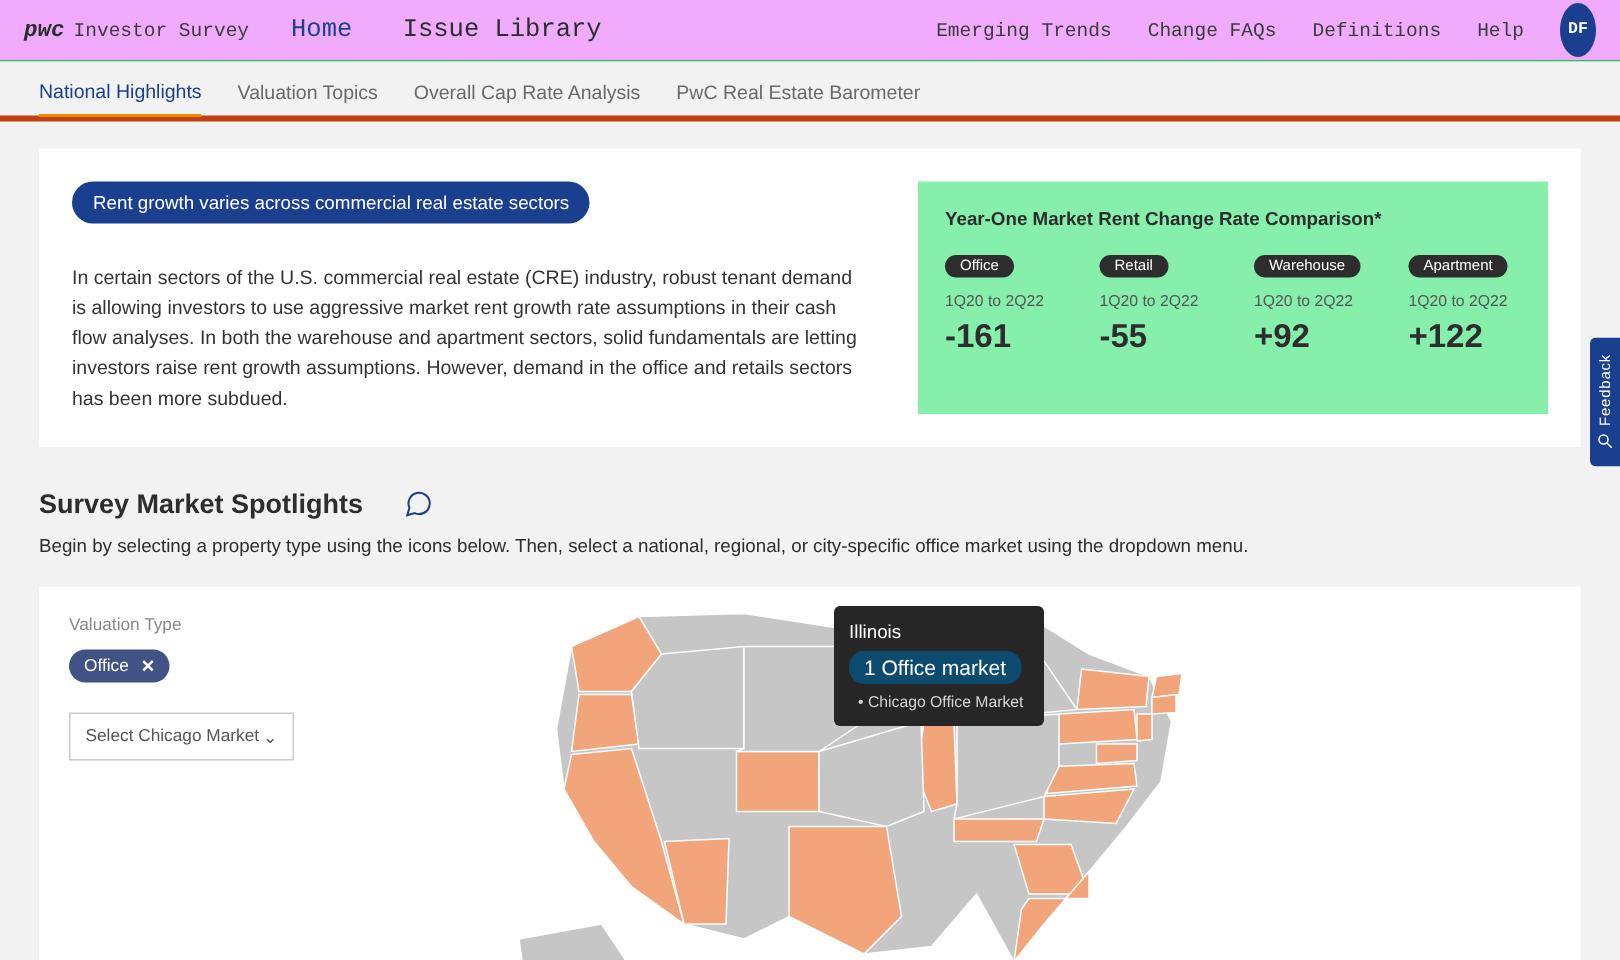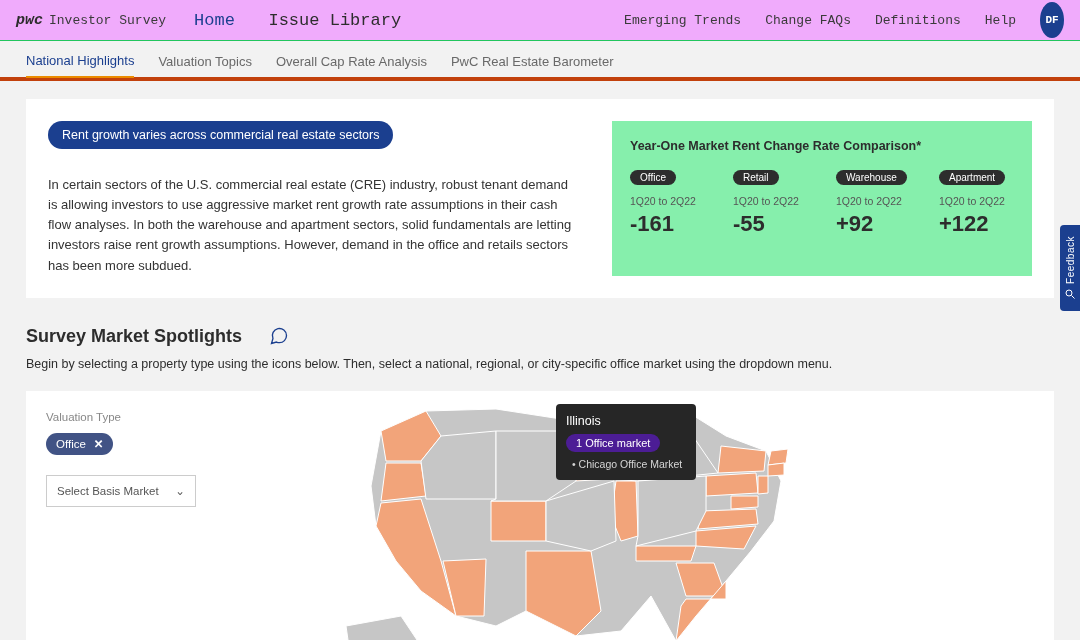--- a/index.html
+++ b/index.html
@@ -32,21 +32,21 @@
   .spot-title{font-size:18px;font-weight:700;display:flex;align-items:center;gap:27px;}
   .spot-sub{font-size:12.5px;color:#2d2d2d;margin-top:8px;line-height:1.5;}
   .spot-card{background:#fff;margin-top:18px;padding:20px;position:relative;height:290px;}
   .prop-label{font-size:11.5px;color:#888;margin-bottom:10px;}
   .pill-blue{display:inline-flex;align-items:center;gap:8px;background:#415385;color:#fff;font-size:11.5px;padding:4px 10px;border-radius:12px;}
   .pill-blue .x{font-weight:700;cursor:pointer;}
   .dropdown{margin-top:20px;width:150px;height:32px;border:1px solid #ccc;display:flex;align-items:center;justify-content:space-between;padding:0 10px;font-size:11.5px;color:#555;cursor:pointer;background:#fff;}
   .map{position:absolute;left:300px;top:0;width:480px;}
   .tooltip{position:absolute;left:530px;top:1px;width:140px;background:#262626;color:#ddd;border-radius:4px;padding:10px;font-size:11.5px;z-index:5;margin-top:12px;}
   .tooltip-title{color:#fff;font-size:12.5px;margin-bottom:6px;}
-  .tooltip-pill{display:inline-block;background:#4c1d95;color:#fff;font-size:11px;padding:3px 10px;border-radius:10px;margin-bottom:6px;}
+  .tooltip-pill{display:inline-block;background:#0c4a6e;color:#fff;font-size:14px;padding:3px 10px;border-radius:10px;margin-bottom:6px;}
   .tooltip-row{font-size:10.5px;color:#d5d5d5;padding-left:6px;}
   .tooltip-row::before{content:"• ";}
   .feedback{position:fixed;right:0;top:225px;width:20px;height:86px;background:#1b3f8f;color:#fff;display:flex;flex-direction:column;align-items:center;justify-content:center;border-radius:4px 0 0 4px;font-size:10px;gap:4px;cursor:pointer;}
   .feedback span{writing-mode:vertical-rl;transform:rotate(180deg);letter-spacing:0.5px;}
   svg .state{fill:#c6c6c6;stroke:#fff;stroke-width:1;}
   svg .hot{fill:#f2a47a;}
 </style>
 </head>
 <body>
 
@@ -117,21 +117,21 @@
   <p class="spot-sub">Begin by selecting a property type using the icons below. Then, select a national, regional, or city-specific office market using the dropdown menu.</p>
 
   <div class="spot-card">
     <div style="width:210px;">
       <div class="prop-label">Valuation Type</div>
       <span class="pill-blue">
         <span>Office</span>
         <span class="x">✕</span>
       </span>
       <div class="dropdown">
-        <span>Select Basis Market</span>
+        <span>Select Chicago Market</span>
         <span>⌄</span>
       </div>
     </div>
 
     <svg class="map" viewBox="0 0 480 290">
 
       <path class="state" d="M55 40 L100 20 L170 18 L235 28 L300 22 L360 20 L400 45 L440 60 L455 90 L448 130 L425 160 L400 190 L370 225 L350 250 L325 205 L295 240 L250 245 L200 220 L170 235 L130 225 L95 200 L70 170 L50 135 L45 95 Z"></path>
 
       <path class="state hot" d="M55 40 L100 20 L115 45 L95 70 L60 70 Z"></path>
       <path class="state hot" d="M60 72 L95 72 L100 105 L55 110 Z"></path>

